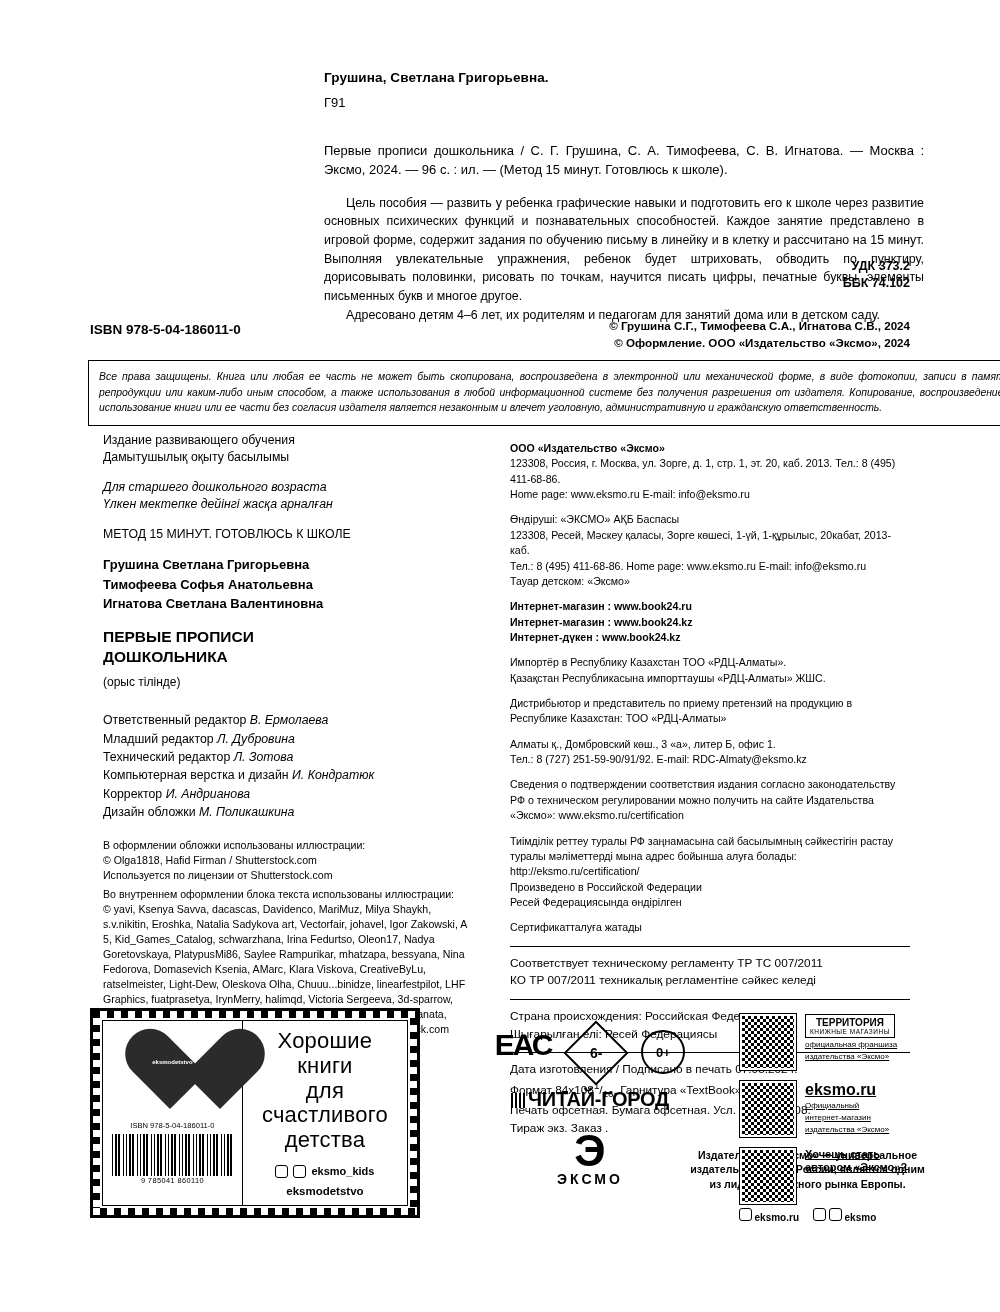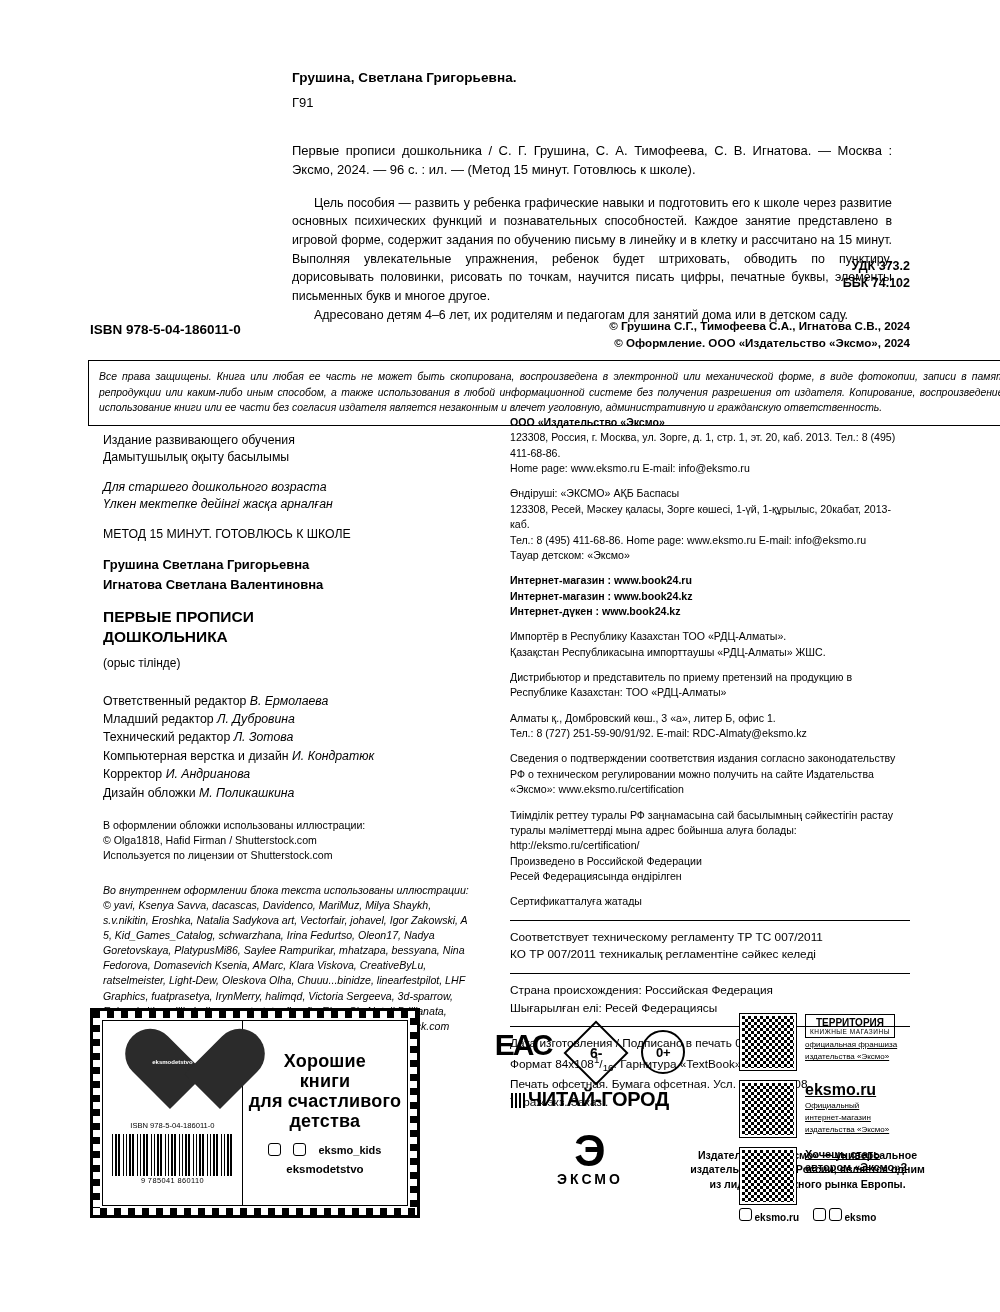--- a/index.html
+++ b/index.html
@@ -16,21 +16,21 @@
     overflow: hidden;
   }
   .page {
     position: relative;
     width: 1000px;
     height: 1312px;
   }
   
   .biblio {
     position: absolute;
-    left: 292px;
+    left: 324px;
     top: 70px;
     width: 600px;
   }
   .biblio .author-line {
     font-weight: bold;
     font-size: 13.5px;
     letter-spacing: .1px;
   }
   .biblio .entry {
     margin-top: 9px;
@@ -119,26 +119,26 @@
     margin-top: 13px;
   }
   .left-col .lang-note { font-size: 12px; margin-top: 7px; }
   .left-col .staff { margin-top: 20px; font-size: 12.3px; line-height: 1.5; }
   .left-col .staff i { font-style: italic; }
   .left-col .small-note {
     margin-top: 16px;
     font-size: 10.6px;
     line-height: 1.42;
   }
-  .left-col .small-note.second { margin-top: 20px; font-style: italic; }
+  .left-col .small-note.second { margin-top: 4px; }
   
   .right-col {
     position: absolute;
     left: 510px;
-    top: 415px;
+    top: 441px;
     width: 400px;
     font-size: 10.6px;
     line-height: 1.45;
   }
   .right-col .pblk { margin-bottom: 10px; }
   .right-col .b { font-weight: bold; }
   .right-col .mid { font-size: 11.8px; line-height: 1.5; }
   hr.rule {
     border: 0;
     border-top: 1px solid #000;
@@ -224,32 +224,32 @@
   .barcode-num { font-size: 7.4px; letter-spacing: .4px; }
   .stamp-right {
     flex: 1;
     display: flex;
     flex-direction: column;
     align-items: center;
     justify-content: center;
     text-align: center;
   }
   .stamp-right .slogan {
-    font-weight: bold;
-    font-size: 18px;
+    font-weight: normal;
+    font-size: 22px;
     line-height: 1.12;
     letter-spacing: .2px;
   }
   .stamp-right .social {
     margin-top: 12px;
     font-size: 11px;
     font-weight: bold;
     display: flex;
     align-items: center;
-    gap: 12px;
+    gap: 5px;
     justify-content: center;
   }
   .sq {
     display: inline-block;
     width: 11px; height: 11px;
     border: 1.4px solid #000;
     border-radius: 3px;
   }
   .stamp-right .handle2 { margin-top: 7px; font-size: 11.5px; font-weight: bold; }
 
@@ -410,20 +410,21 @@
       <div>Дамытушылық оқыту басылымы</div>
     </div>
     <div class="blk italic">
       <div>Для старшего дошкольного возраста</div>
       <div>Үлкен мектепке дейінгі жасқа арналған</div>
     </div>
     <div class="blk">МЕТОД 15 МИНУТ. ГОТОВЛЮСЬ К ШКОЛЕ</div>
 
     <div class="names">
       <div>Грушина Светлана Григорьевна</div>
+      <div>Тимофеева Софья Анатольевна</div>
       <div>Игнатова Светлана Валентиновна</div>
     </div>
 
     <div class="title-big">
       <div>ПЕРВЫЕ ПРОПИСИ</div>
       <div>ДОШКОЛЬНИКА</div>
     </div>
     <div class="lang-note">(орыс тілінде)</div>
 
     <div class="staff">

